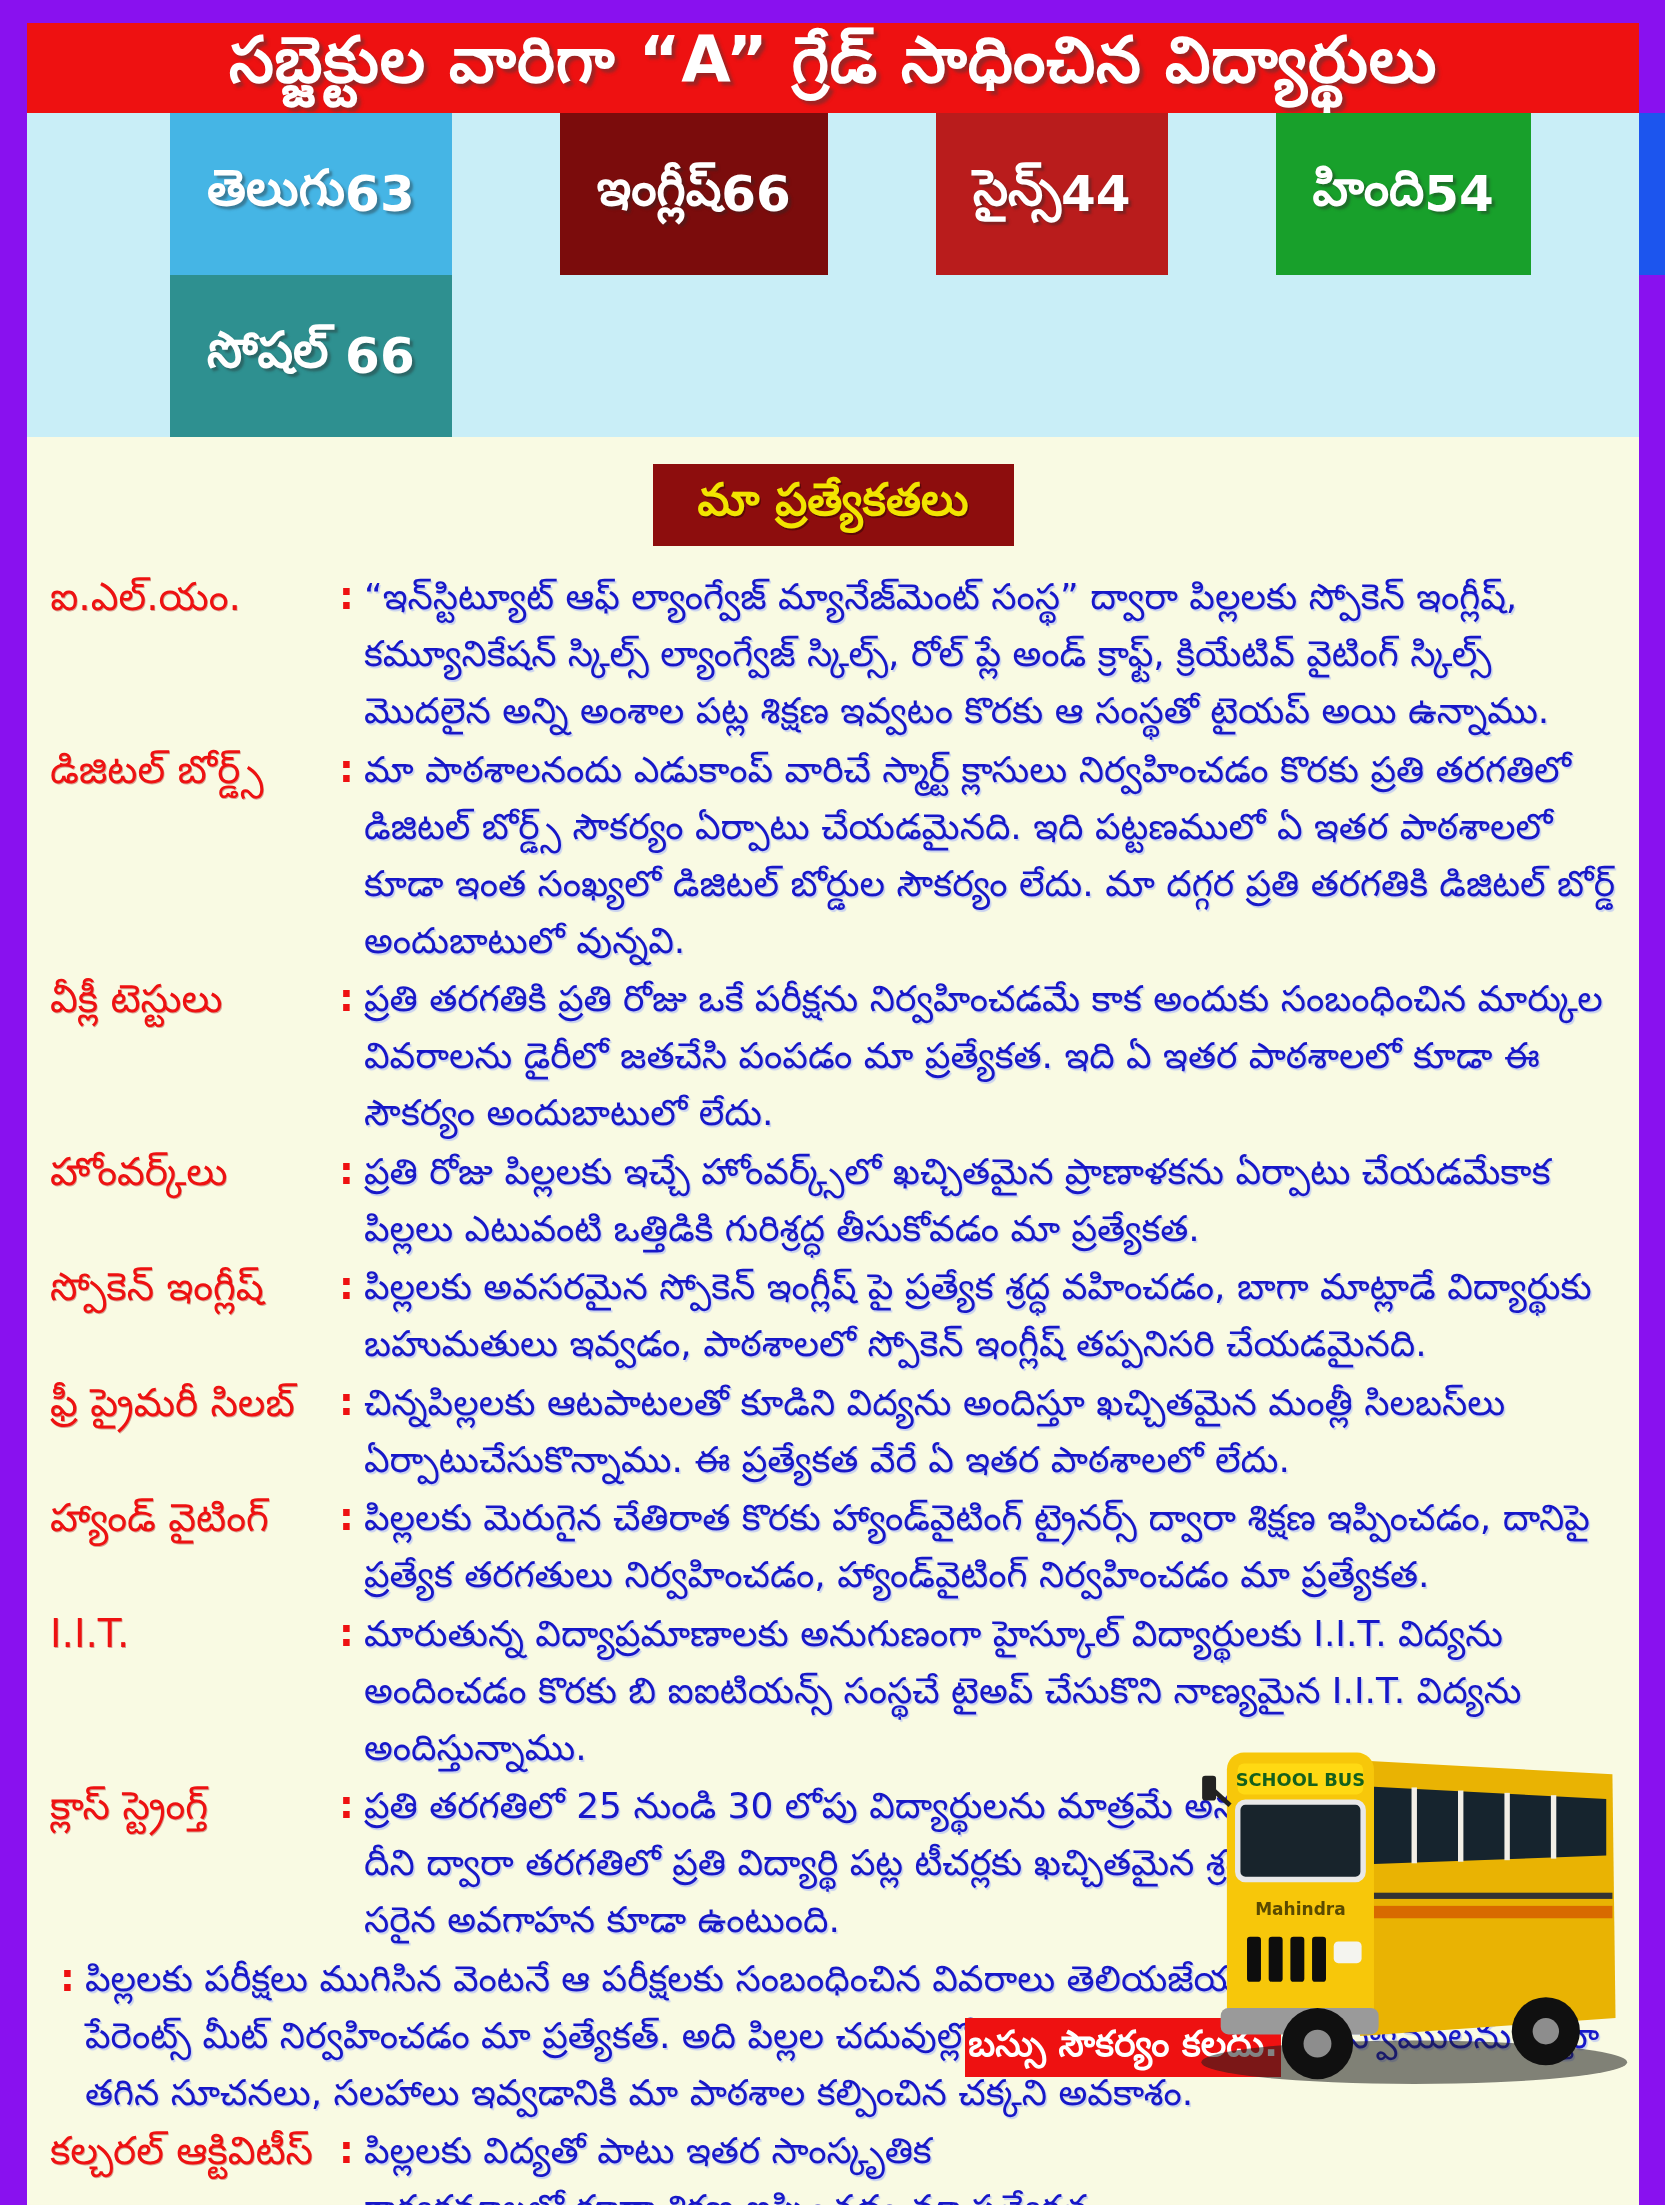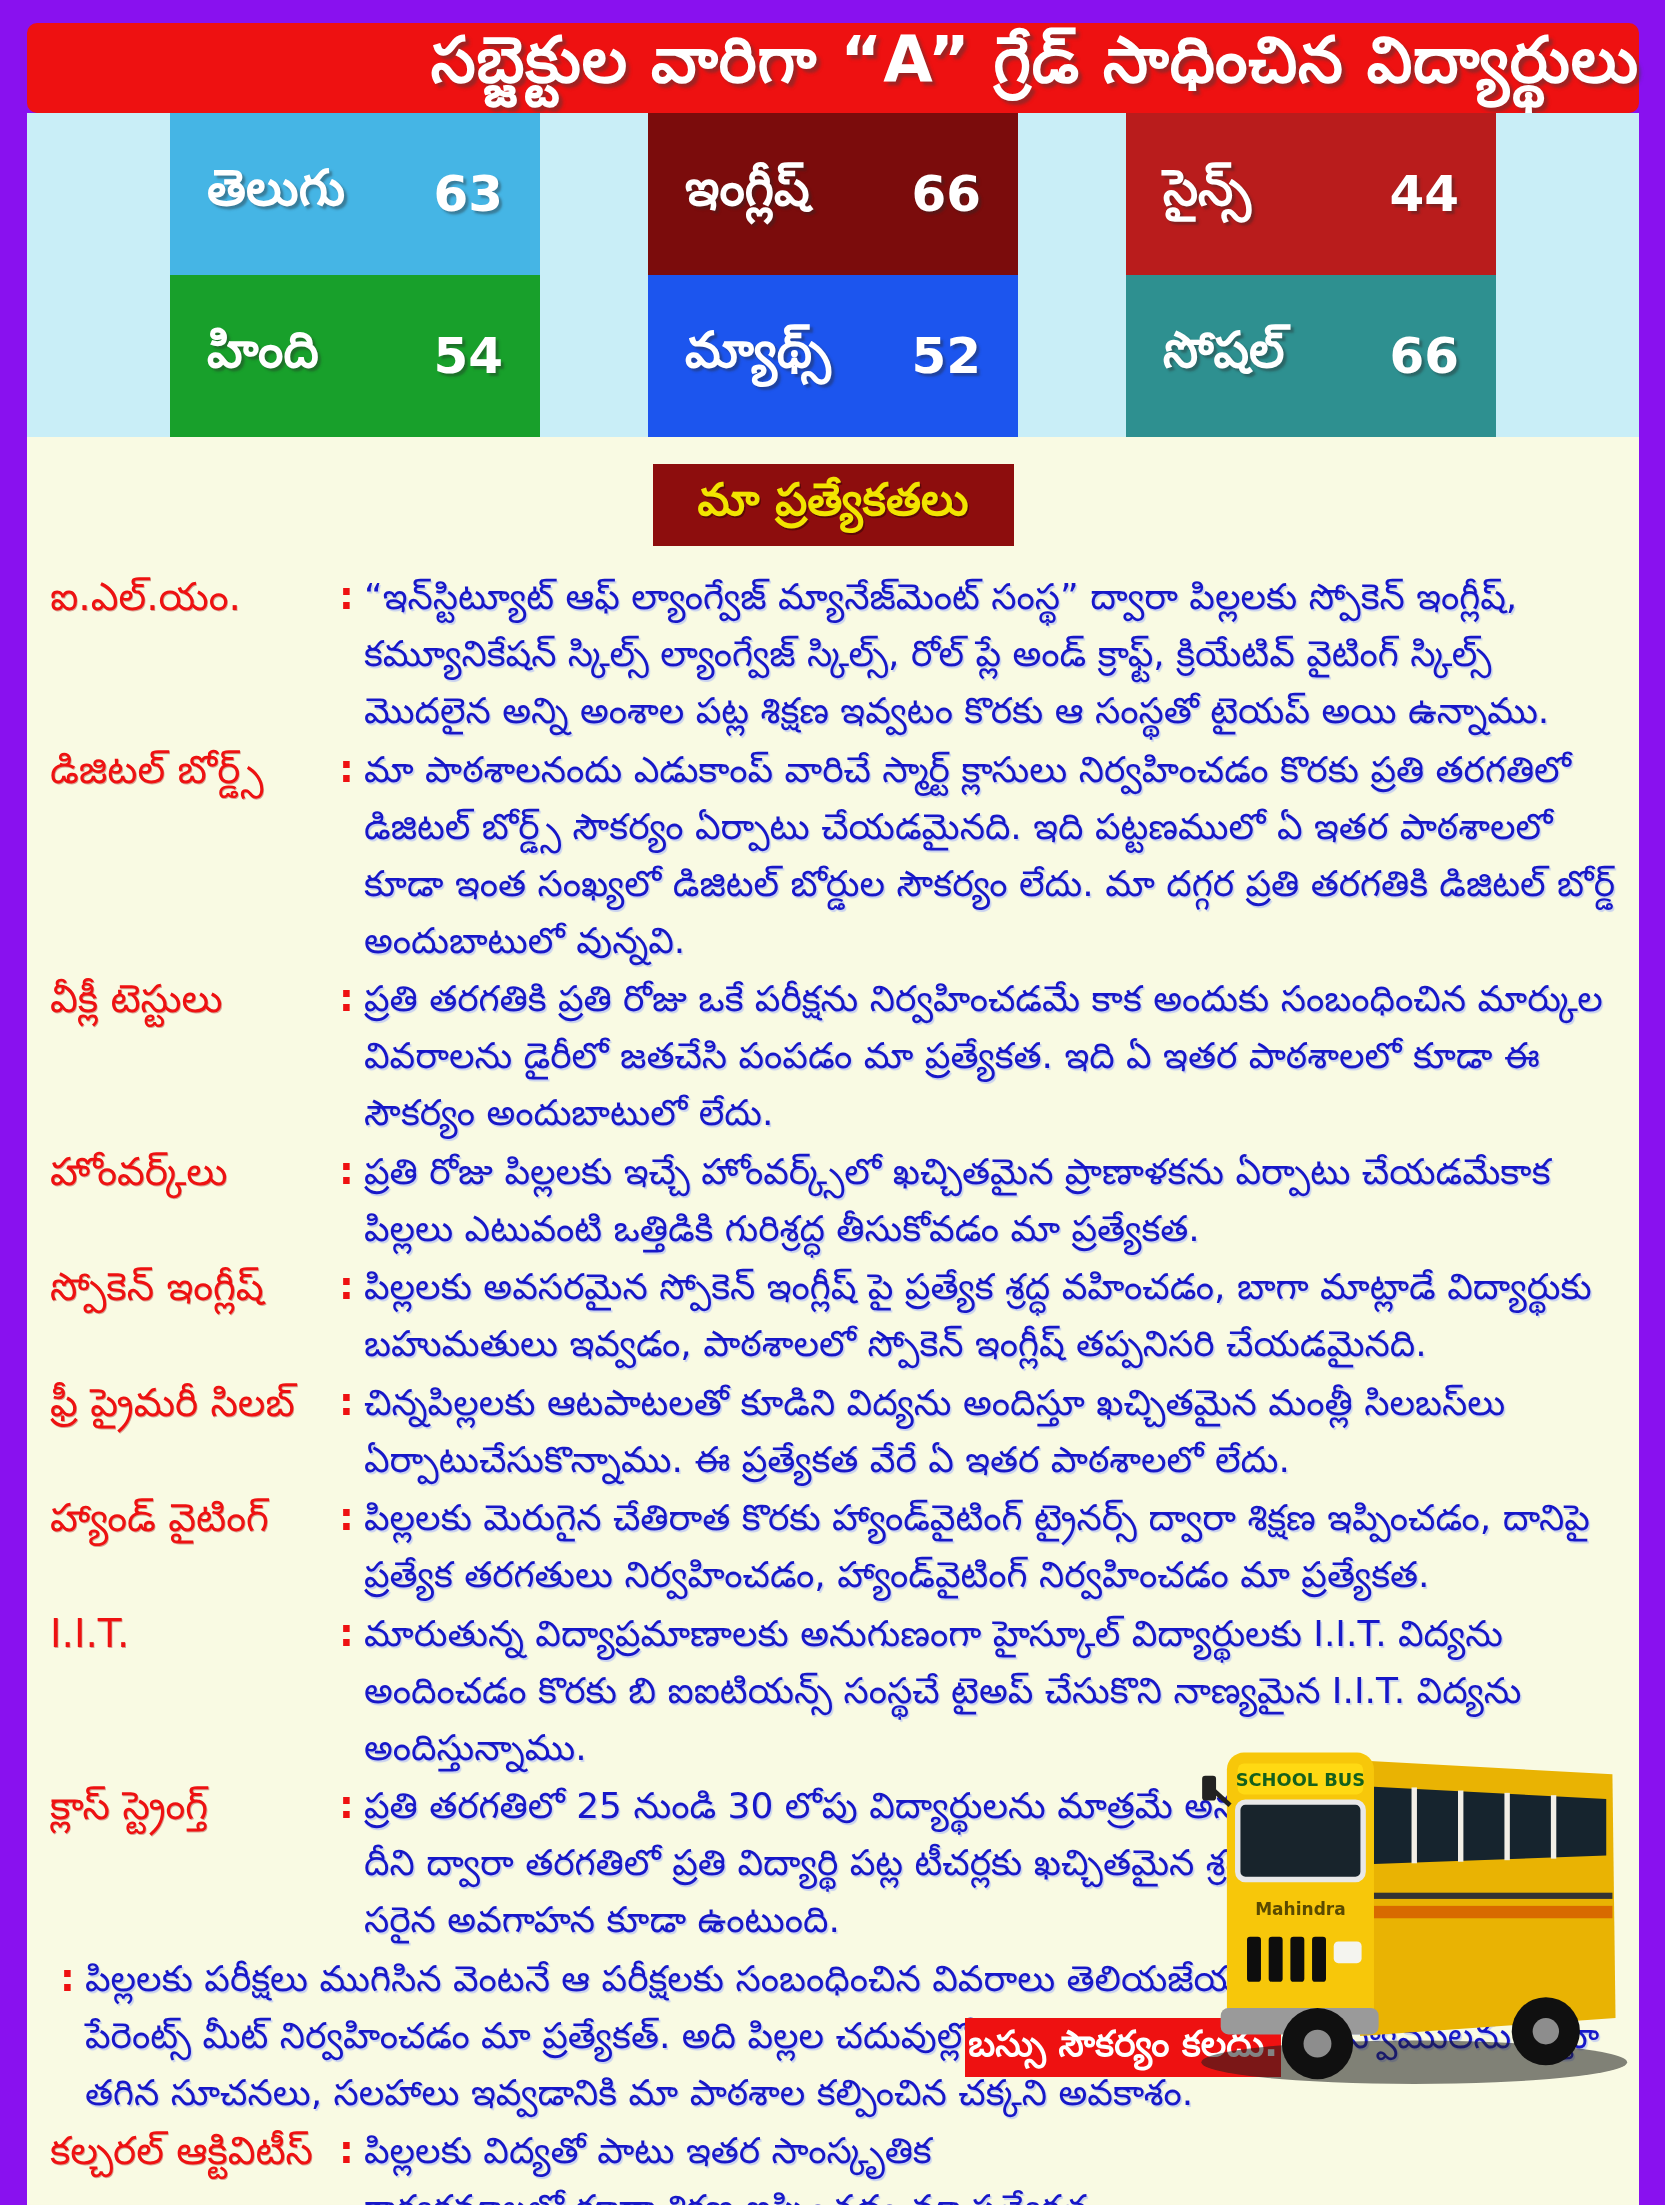--- a/index.html
+++ b/index.html
@@ -1,27 +1,27 @@
 <!DOCTYPE html>
 <html style="font-size:12.4px"><head>
 <meta charset="utf-8">
 <style>
   html,body{margin:0;padding:0;}
   body{font-family:"DejaVu Sans","Liberation Sans",sans-serif;}
   .page{position:relative;width:1666px;height:2205px;background:#8911ef;overflow:hidden;}
   .inner{position:absolute;left:27px;top:23px;width:1612px;height:2155px;display:flex;flex-direction:column;}
 
   
-  .title-banner{height:168px;background:#ee1111;display:flex;align-items:center;justify-content:flex-end;border-radius:10px;}
+  .title-banner{height:168px;background:#ee1111;display:flex;align-items:center;justify-content:center;}
   .title-banner h1{margin:0;color:#ffffff;font-size:64px;font-weight:bold;letter-spacing:0.8px;
     text-shadow:3.9px 3.9px 3.1px rgba(60,60,60,.45);white-space:nowrap;}
 
   
   .scores-strip{height:324px;background:#c9eef7;box-sizing:border-box;padding:0 143px;}
-  .scores-grid{display:grid;grid-template-columns:repeat(3,1fr);column-gap:108px;grid-auto-rows:162px;height:100%;}
+  .scores-grid{display:grid;grid-template-columns:repeat(5,1fr);column-gap:108px;grid-auto-rows:162px;height:100%;}
   .score-box{display:flex;align-items:center;justify-content:space-between;box-sizing:border-box;
     padding:0 37px;color:#ffffff;font-weight:bold;font-size:50px;
     text-shadow:3.1px 3.1px 2.3px rgba(40,40,40,.4);}
 
   
   .content{flex:1;background:#f9fae3;position:relative;padding-top:20px;box-sizing:border-box;}
   .spec-banner{width:361px;height:82px;margin:7px auto 22px auto;background:#8d0d0d;
     display:flex;align-items:center;justify-content:center;}
   .spec-banner span{color:#f2e400;font-size:45px;font-weight:bold;text-shadow:1.5px 1.5px 0 rgba(0,0,0,.35);}
 

